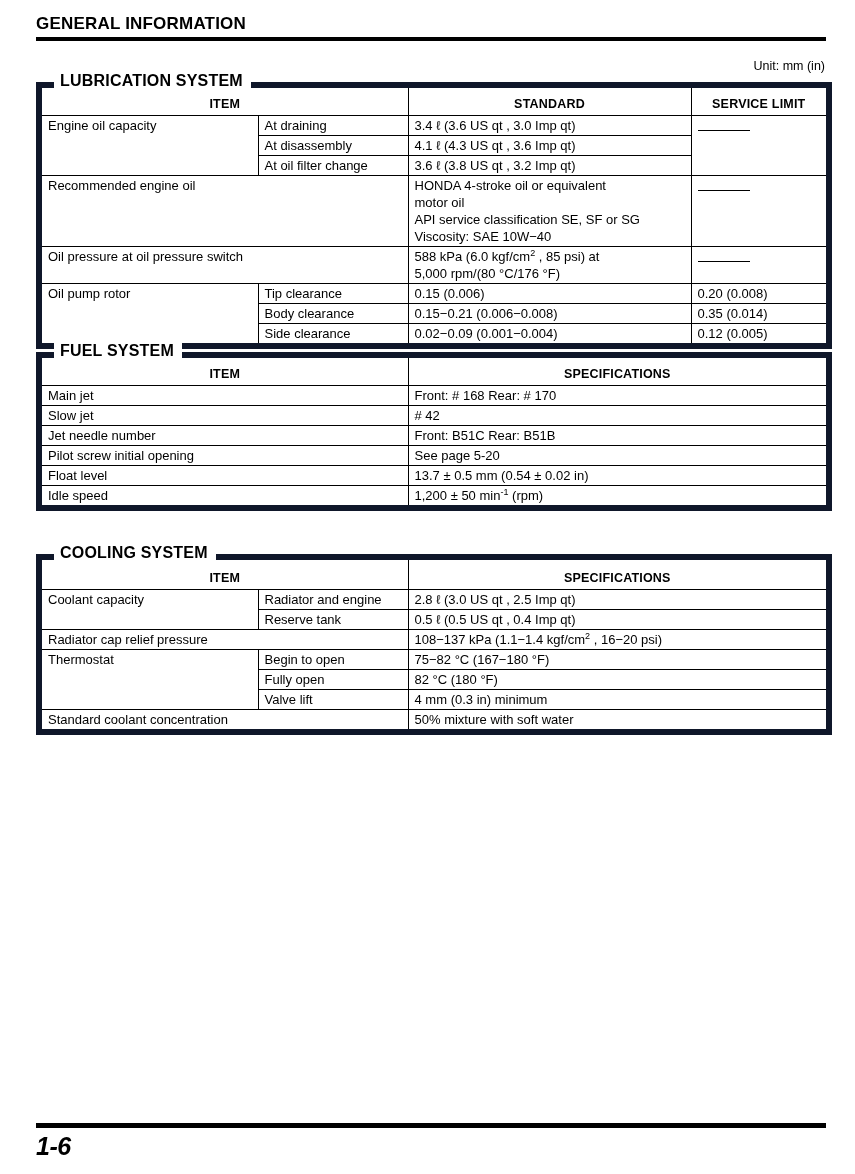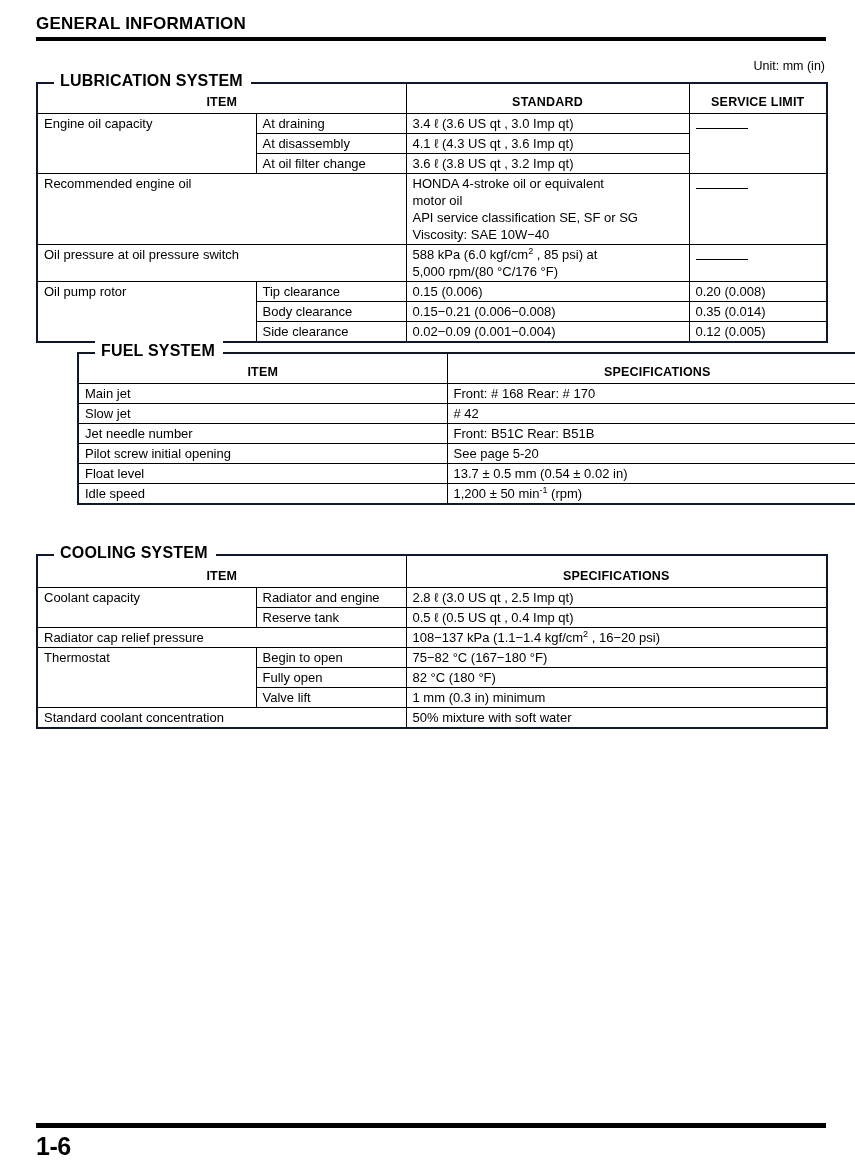--- a/index.html
+++ b/index.html
@@ -54,21 +54,21 @@
     letter-spacing: 0.2px;
     line-height: 19px;
     z-index: 5;
     white-space: nowrap;
   }
 
   table.spec {
     border-collapse: collapse;
     width: 100%;
     table-layout: fixed;
-    border: 2px solid #0f172a;
+    border: 6px solid #0f172a;
   }
   table.spec td, table.spec th {
     border: 1px solid #000;
     padding: 1px 6px;
     font-size: 13px;
     line-height: 17px;
     font-weight: normal;
     text-align: left;
     vertical-align: top;
     height: 18px;
@@ -103,20 +103,21 @@
   }
   .footer .rule {
     height: 5px; background: #000; width: 790px;
   }
   .footer .pageno {
     margin-top: 4px;
     font-size: 25px;
     font-weight: bold;
     letter-spacing: -0.5px;
     line-height: 28px;
+    font-style: italic;
   }
 </style>
 </head>
 <body>
 
 <div class="page-header">
   <div class="title">GENERAL INFORMATION</div>
   <div class="rule"></div>
 </div>
 
@@ -194,21 +195,21 @@
       </tr>
       <tr>
         <td class="sub">Side clearance</td>
         <td>0.02−0.09 (0.001−0.004)</td>
         <td class="c">0.12 (0.005)</td>
       </tr>
     </tbody>
   </table>
 </div>
 
-<div class="spec-block" style="left:36px; top:352px; width:735px;margin-left:41px;">
+<div class="spec-block" style="left:36px; top:352px; width:735px;">
   <div class="spec-title">FUEL SYSTEM</div>
   <table class="spec">
     <colgroup>
         <col style="width:369px">
         <col style="width:421px">
       </colgroup>
     <thead>
       <tr>
         <th class="head-item" style="height:30px;">ITEM</th>
         <th style="height:30px;">SPECIFICATIONS</th>
@@ -275,21 +276,21 @@
         <td rowspan="3">Thermostat</td>
         <td class="sub">Begin to open</td>
         <td class="c">75−82 °C (167−180 °F)</td>
       </tr>
       <tr>
         <td class="sub">Fully open</td>
         <td class="c">82 °C (180 °F)</td>
       </tr>
       <tr>
         <td class="sub">Valve lift</td>
-        <td class="c">1 mm (0.3 in) minimum</td>
+        <td class="c">4 mm (0.3 in) minimum</td>
       </tr>
       <tr>
         <td colspan="2">Standard coolant concentration</td>
         <td class="c">50% mixture with soft water</td>
       </tr>
     </tbody>
   </table>
 </div>
 
 <div class="footer">

